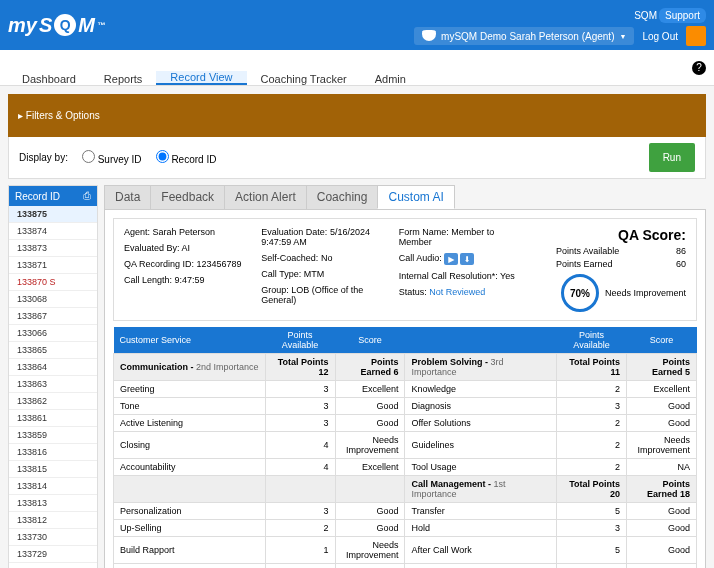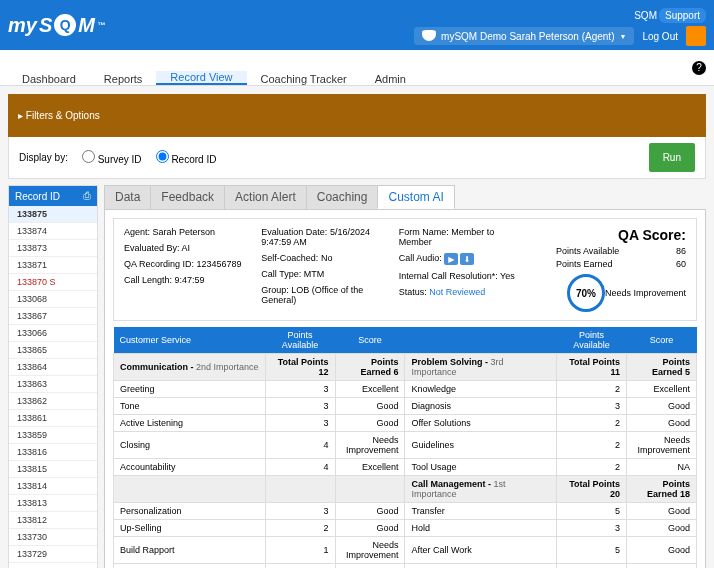--- a/index.html
+++ b/index.html
@@ -39,21 +39,21 @@
 .panel { border:1px solid #ccc; background:#fff; padding:8px; }
 .summary { display:flex; gap:10px; border:1px solid #ddd; padding:8px 10px; margin-bottom:6px;}
 .summary .col { flex:1; display:flex; flex-direction:column; gap:6px; font-size:9px;}
 .summary b { font-weight:normal; }
 .summary .link { color:#1976d2; }
 .audio-icons { display:inline-flex; gap:2px; vertical-align:middle;}
 .aicon { width:14px; height:12px; background:#4a90d9; border-radius:2px; display:inline-flex; align-items:center; justify-content:center; color:#fff; font-size:8px;}
 .qa-box { min-width:150px; text-align:right; font-size:9px; position:relative; display:flex; flex-direction:column; align-items:flex-end; gap:3px;}
 .qa-box .title { font-weight:bold; font-size:14px;}
 .qa-row { display:flex; justify-content:space-between; width:130px;}
-.dial-row { display:flex; align-items:center; gap:0; margin-top:2px;text-align:center;}
+.dial-row { display:flex; align-items:center; gap:6px; margin-top:2px;text-align:center;}
 .dial { width:38px; height:38px; border-radius:50%; border:3px solid #1976d2; display:flex; align-items:center; justify-content:center; font-size:10px; font-weight:bold;}
 table.metrics { width:100%; border-collapse:collapse; font-size:9px; margin-bottom:4px;}
 table.metrics th { background:#1976d2; color:#fff; text-align:left; padding:3px 6px; font-weight:normal;}
 table.metrics th.c { text-align:center; }
 table.metrics td { border:1px solid #ddd; padding:3px 6px; }
 table.metrics td.c { text-align:right; }
 tr.sub td { background:#eee; font-weight:bold; }
 tr.sub td .imp { font-weight:normal; color:#666;}
 .print-icon { font-size:10px; }
 .tri { font-size:7px; }

